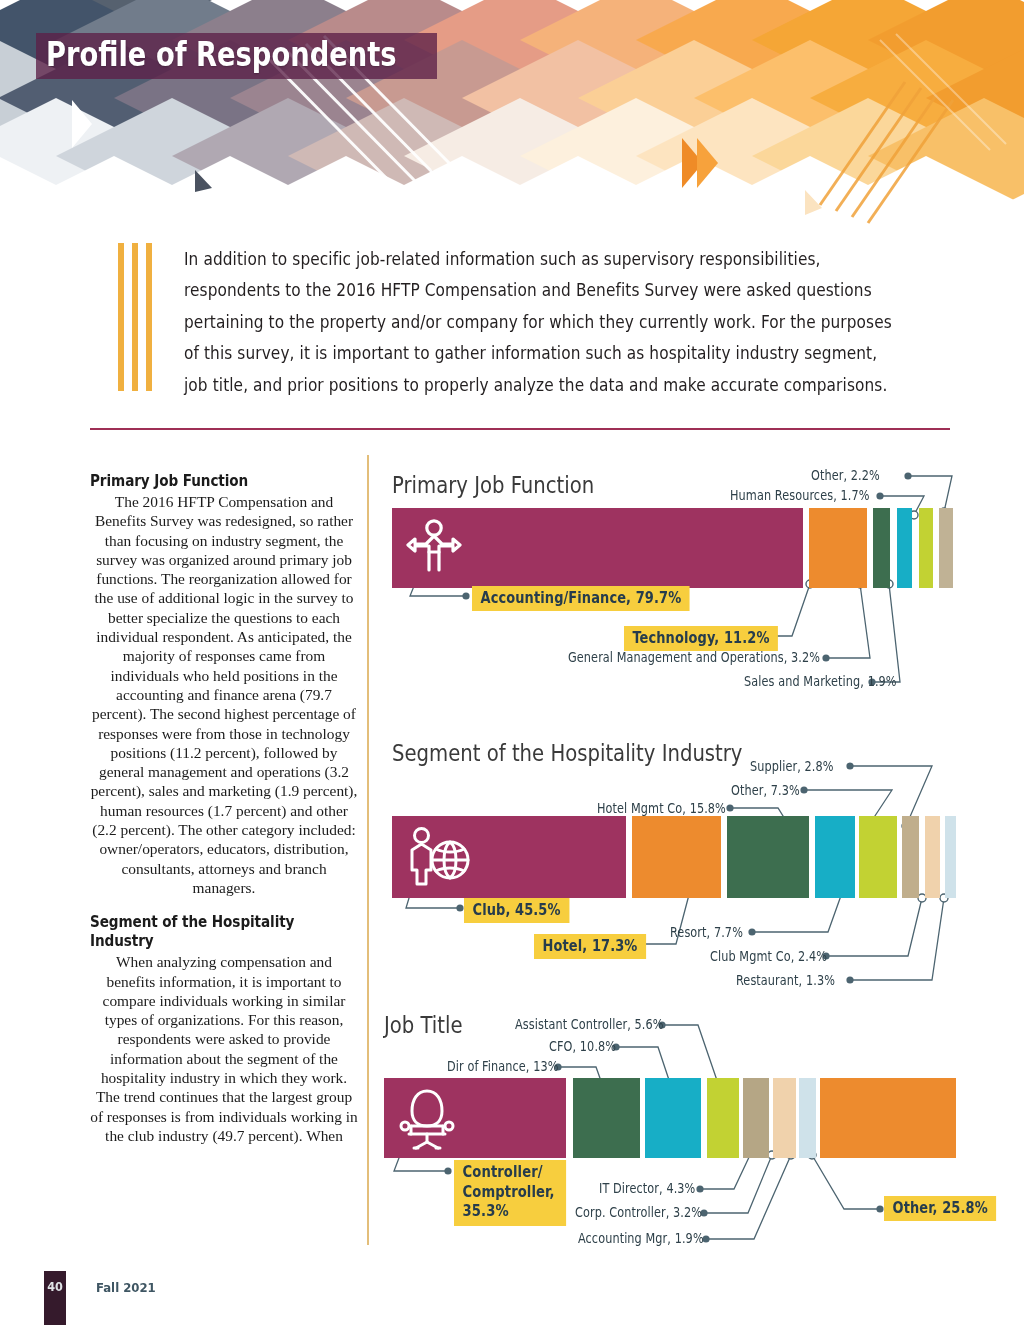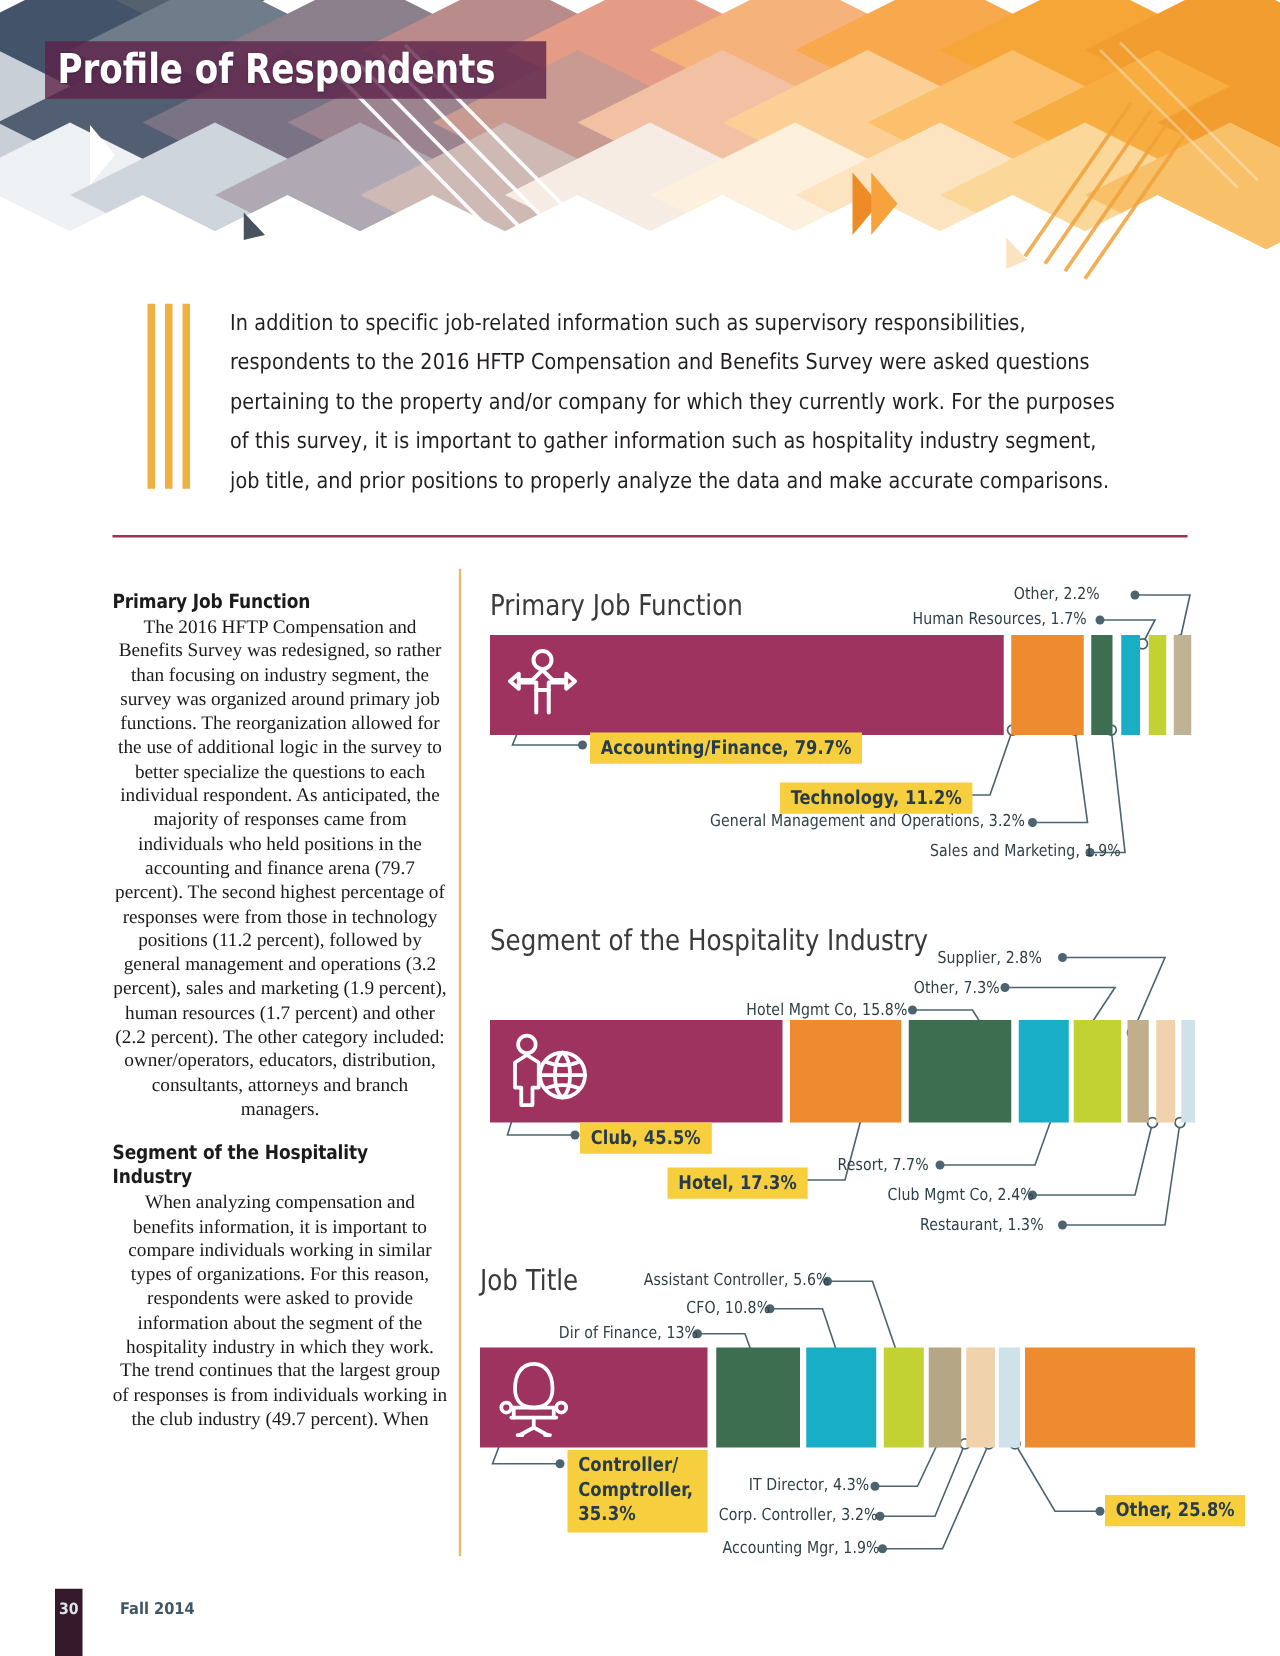--- a/index.html
+++ b/index.html
@@ -419,16 +419,16 @@
     <div class="lbl plain" style="left:63px; top:56px;">Dir of Finance, 13%</div>
     <div class="lbl plain" style="left:165px; top:36px;">CFO, 10.8%</div>
     <div class="lbl plain" style="left:131px; top:14px;">Assistant Controller, 5.6%</div>
     <div class="lbl plain" style="left:215px; top:178px;">IT Director, 4.3%</div>
     <div class="lbl plain" style="left:191px; top:202px;">Corp. Controller, 3.2%</div>
     <div class="lbl plain" style="left:194px; top:228px;">Accounting Mgr, 1.9%</div>
     <div class="lbl hl" style="left:500px; top:193px;">Other, 25.8%</div>
   </div>
 
   <div id="footer-tab"></div>
-  <div id="footer-num">30</div>
-  <div id="footer-issue">Fall 2014</div>
+  <div id="footer-num">40</div>
+  <div id="footer-issue">Fall 2021</div>
 
 </div>
 
 </body></html>

